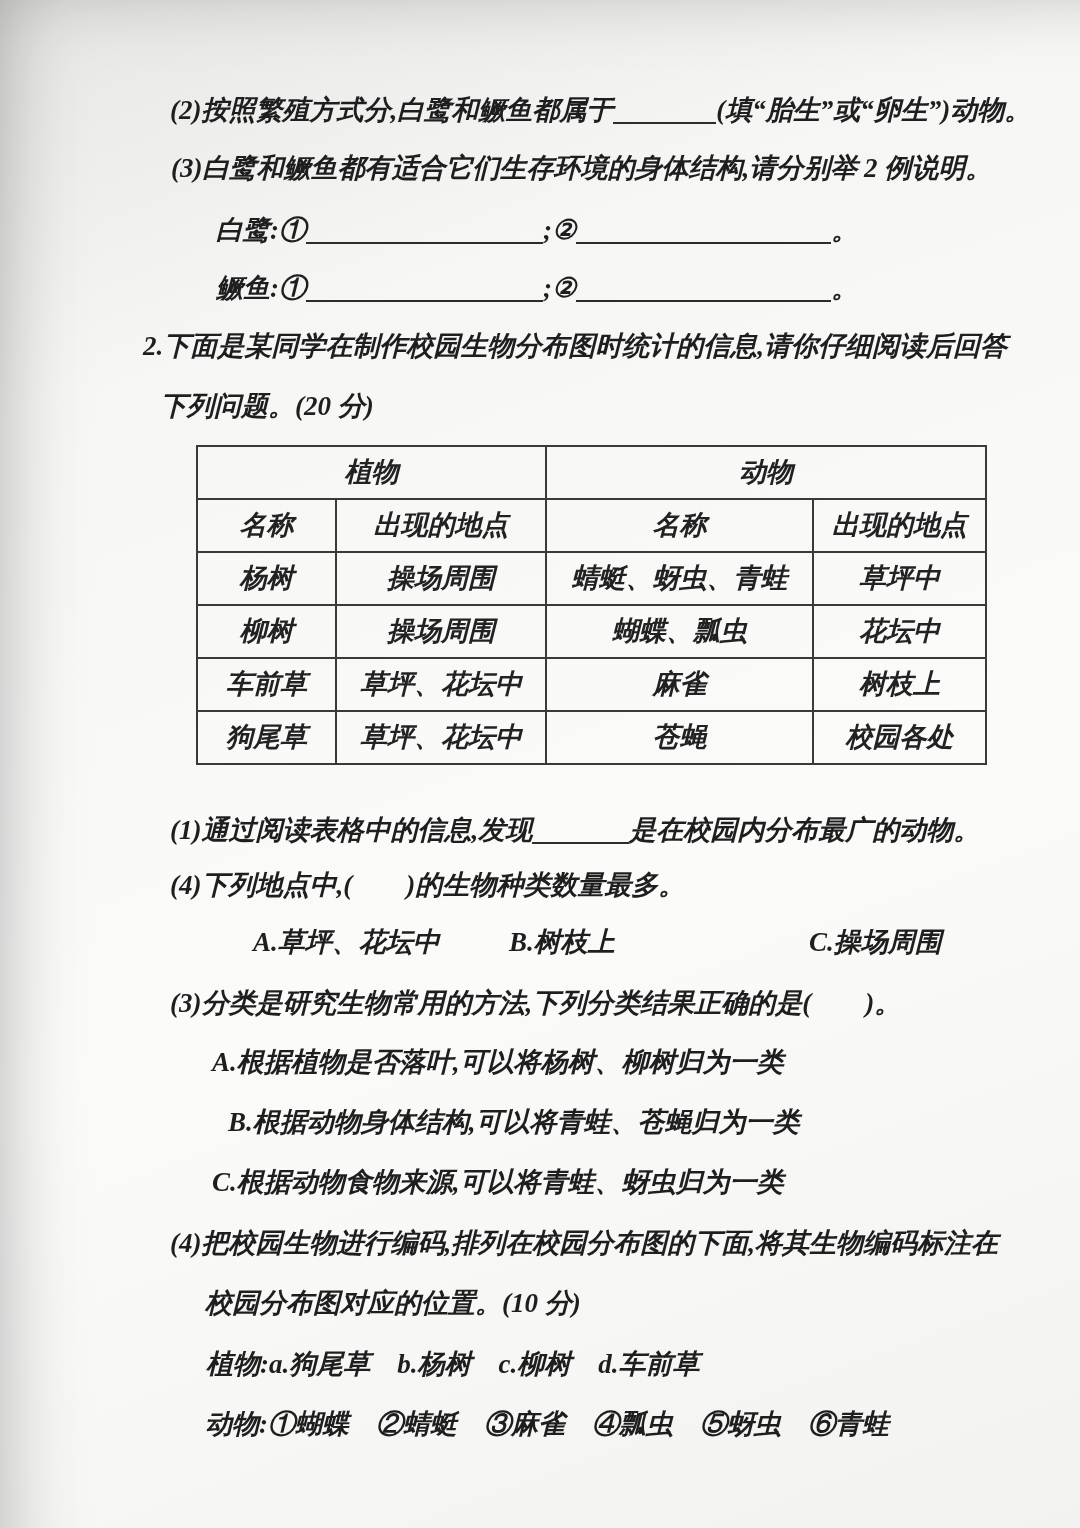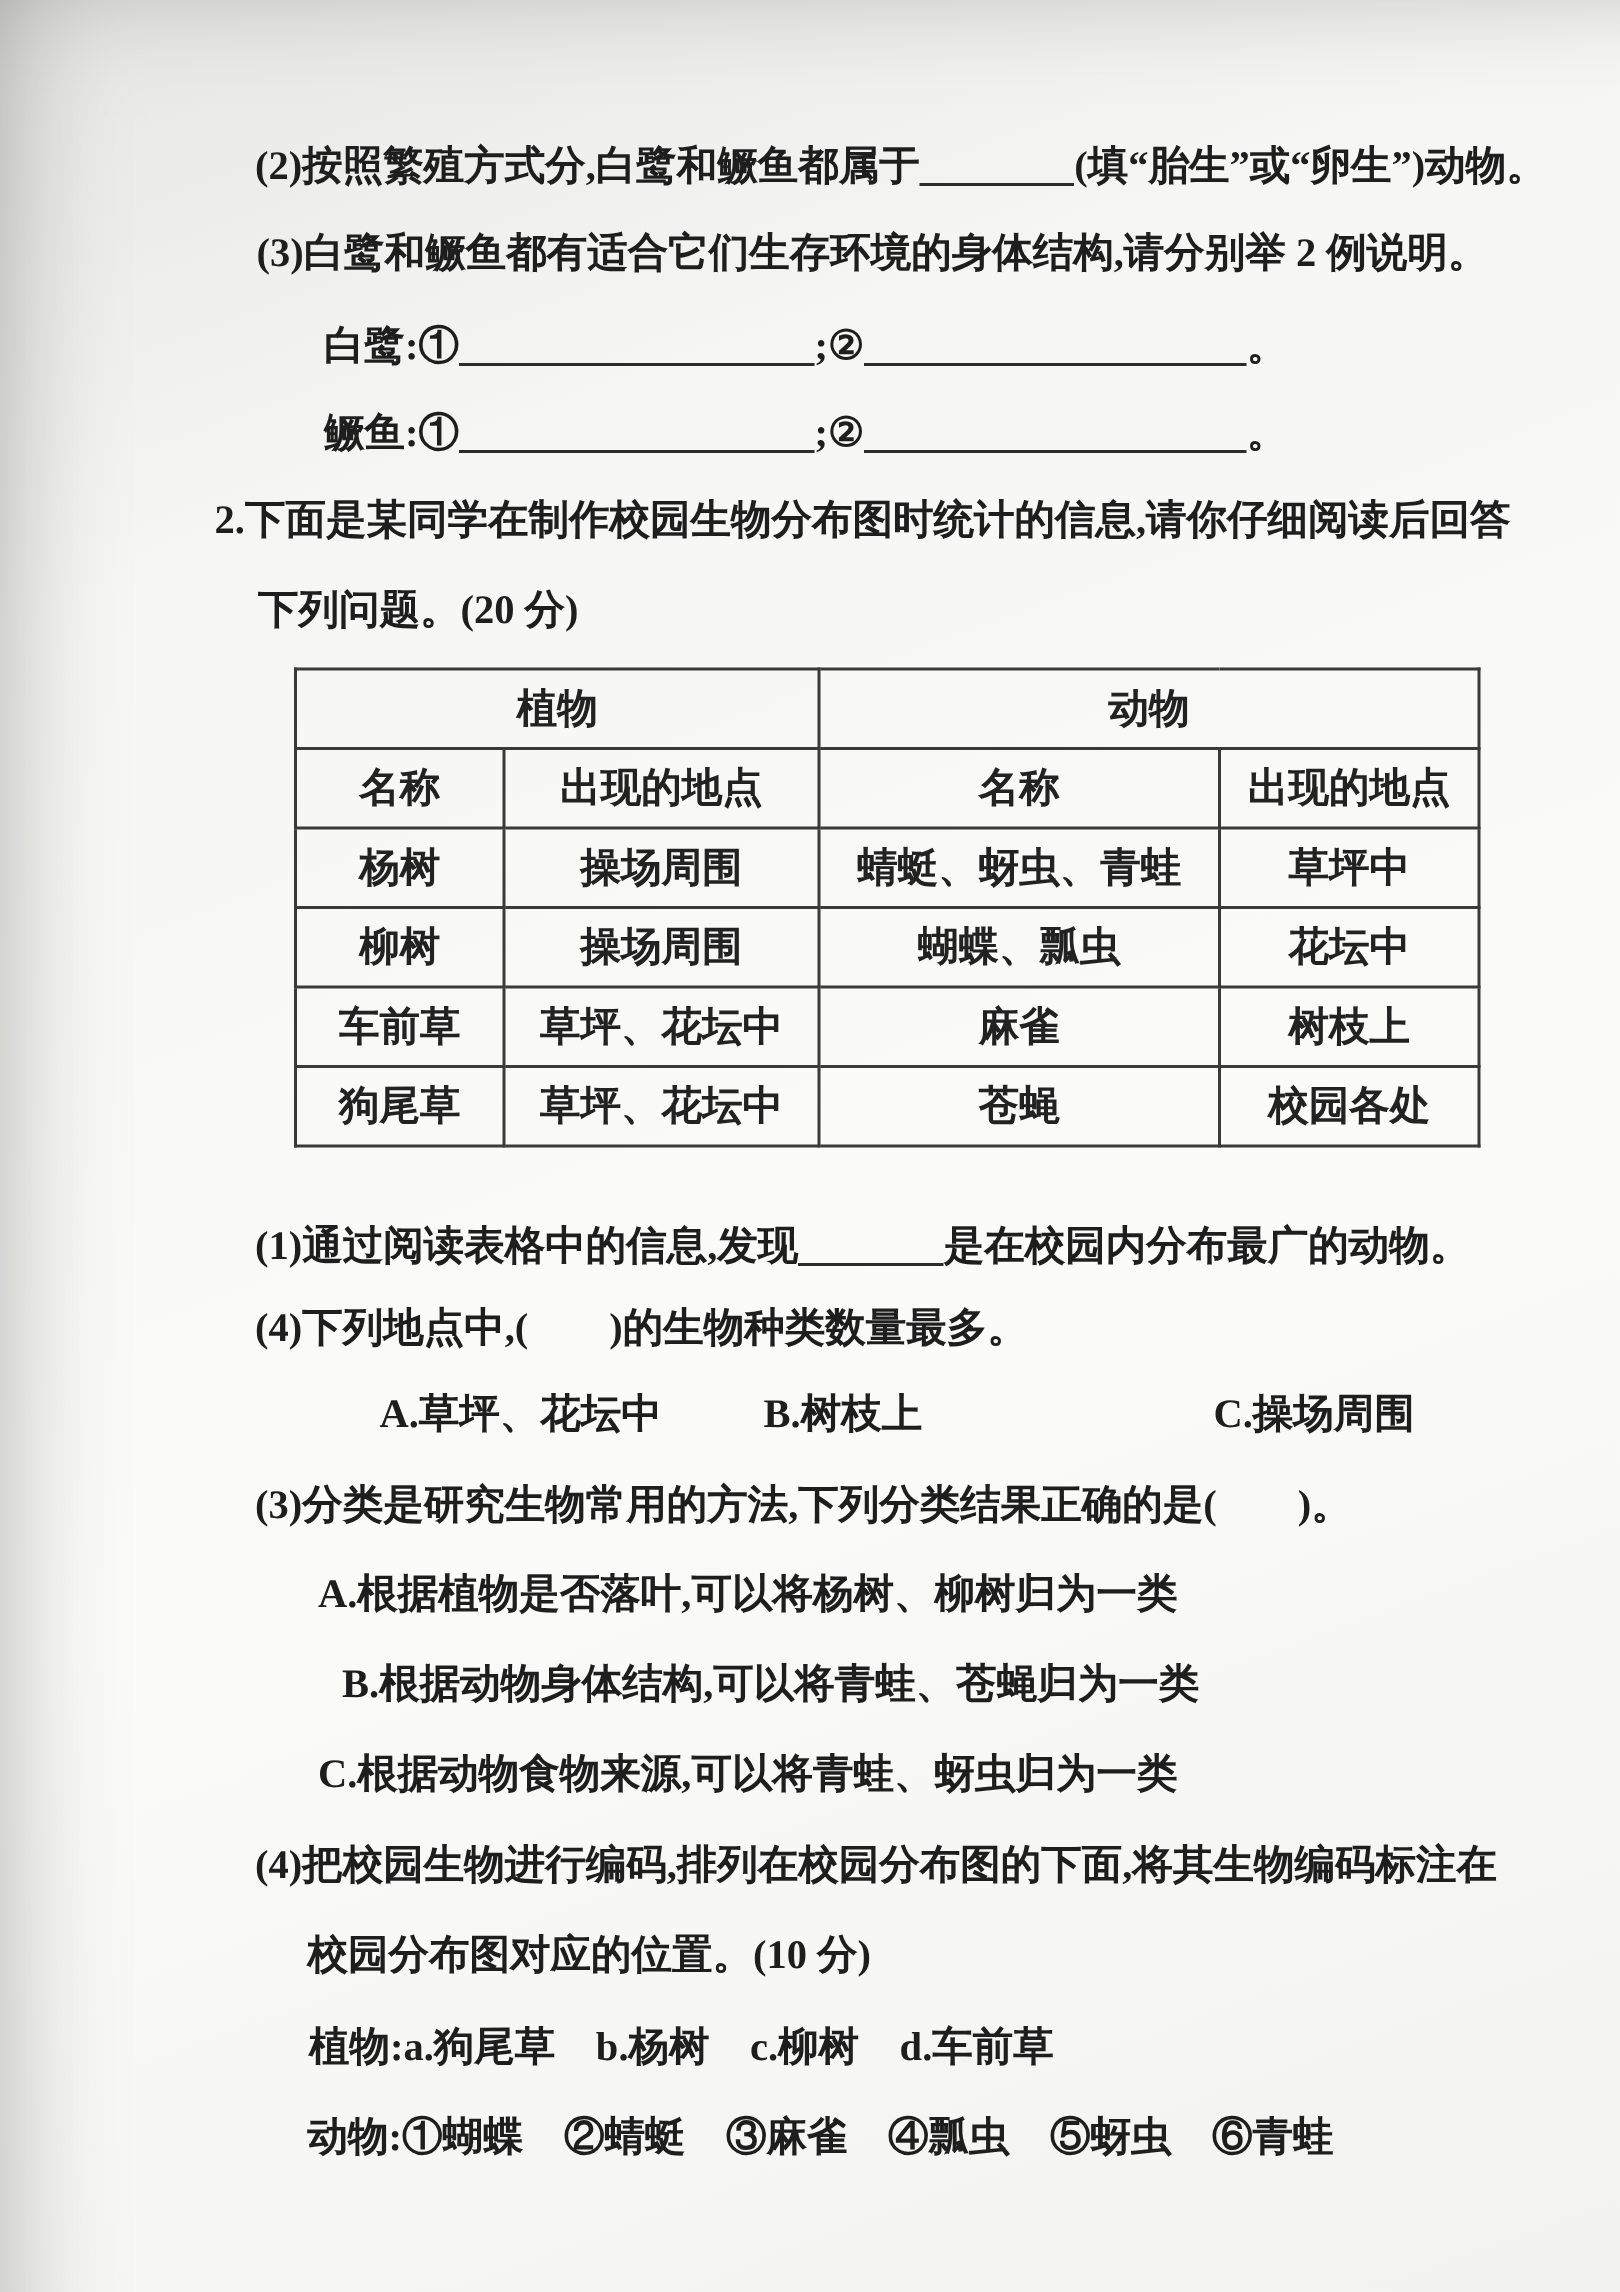--- a/index.html
+++ b/index.html
@@ -11,20 +11,21 @@
   .page {
     position: relative;
     width: 1080px; height: 1528px;
     overflow: hidden;
     color: #1e1e1e;
     background: linear-gradient(160deg, #e6e6e5 0%, #f6f6f5 22%, #fbfbfa 58%, #f2f2f0 100%);
     box-shadow: inset 60px 40px 90px -70px rgba(0,0,0,0.35);
     font-size: 27px;
     font-weight: 600;
     line-height: 1.25;
+    font-style: italic;
   }
   .line { position: absolute; white-space: nowrap; }
   .blank {
     display: inline-block;
     border-bottom: 2px solid #2c2c2c;
     height: 1em;
     position: relative;
     top: 5px;
   }
   .w103 { width: 103px; }
@@ -72,21 +73,21 @@
     <span>白鹭:</span><span>①</span><span class="blank w237"></span><span>;</span><span>②</span><span class="blank w255"></span><span>。</span>
   </div>
 
   <div class="line" style="top:268px; left:216px;">
     <span>鳜鱼:</span><span>①</span><span class="blank w237"></span><span>;</span><span>②</span><span class="blank w255"></span><span>。</span>
   </div>
 
   <div class="line" style="top:330px; left:143px;">
     <span>2.下面是某同学在制作校园生物分布图时统计的信息,请你仔细阅读后回答</span>
   </div>
-  <div class="line" style="top:390px; left:172px;">
+  <div class="line" style="top:390px; left:160px;">
     <span>下列问题。(20 分)</span>
   </div>
 
   <table class="bio">
     <colgroup>
       <col style="width:139px">
         <col style="width:210px">
         <col style="width:267px">
         <col style="width:173px">
     </colgroup>

